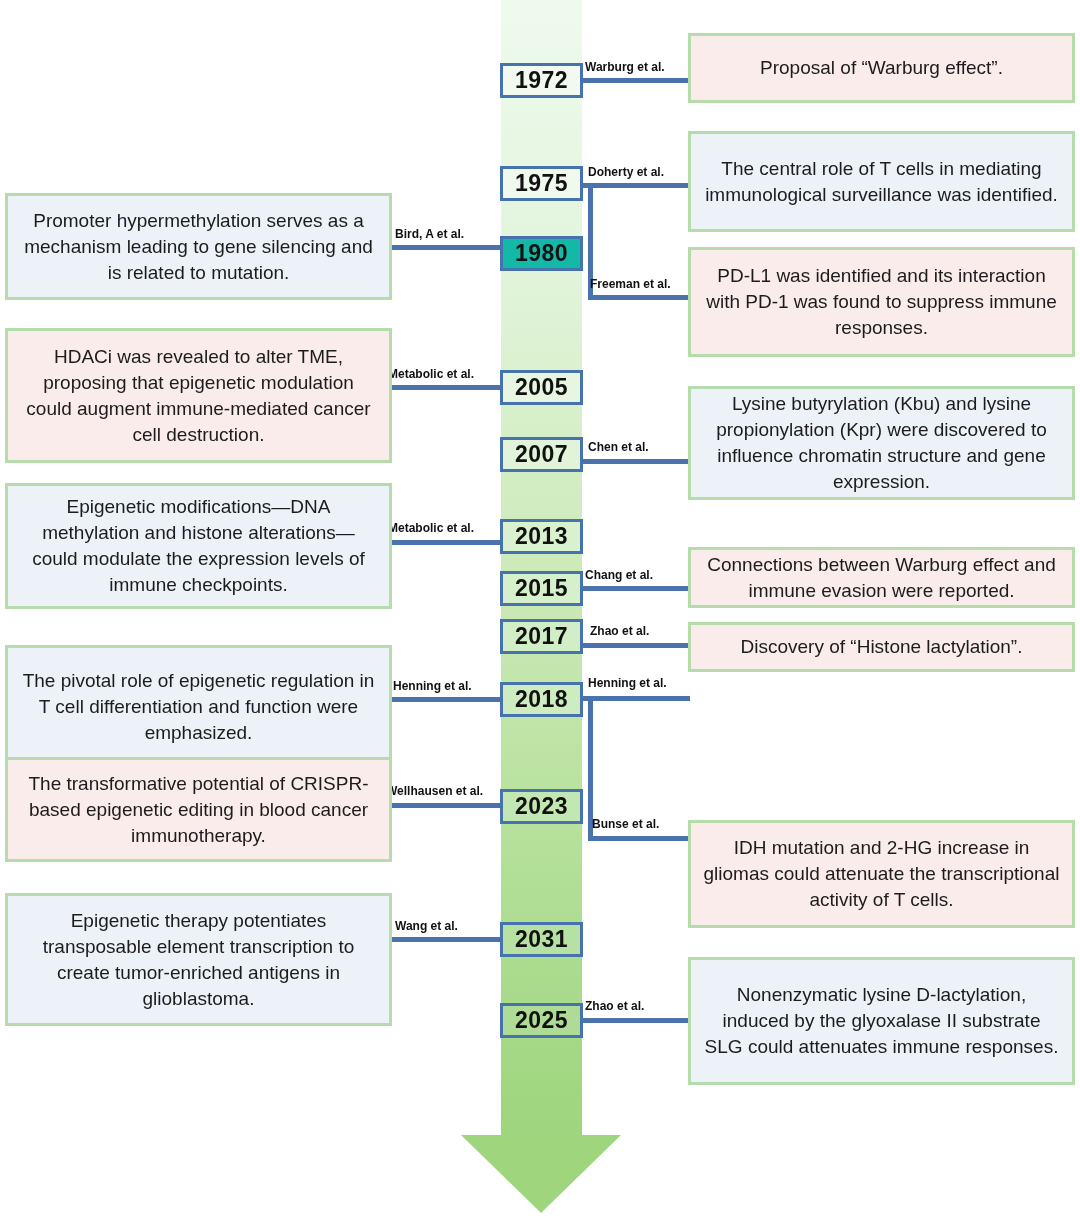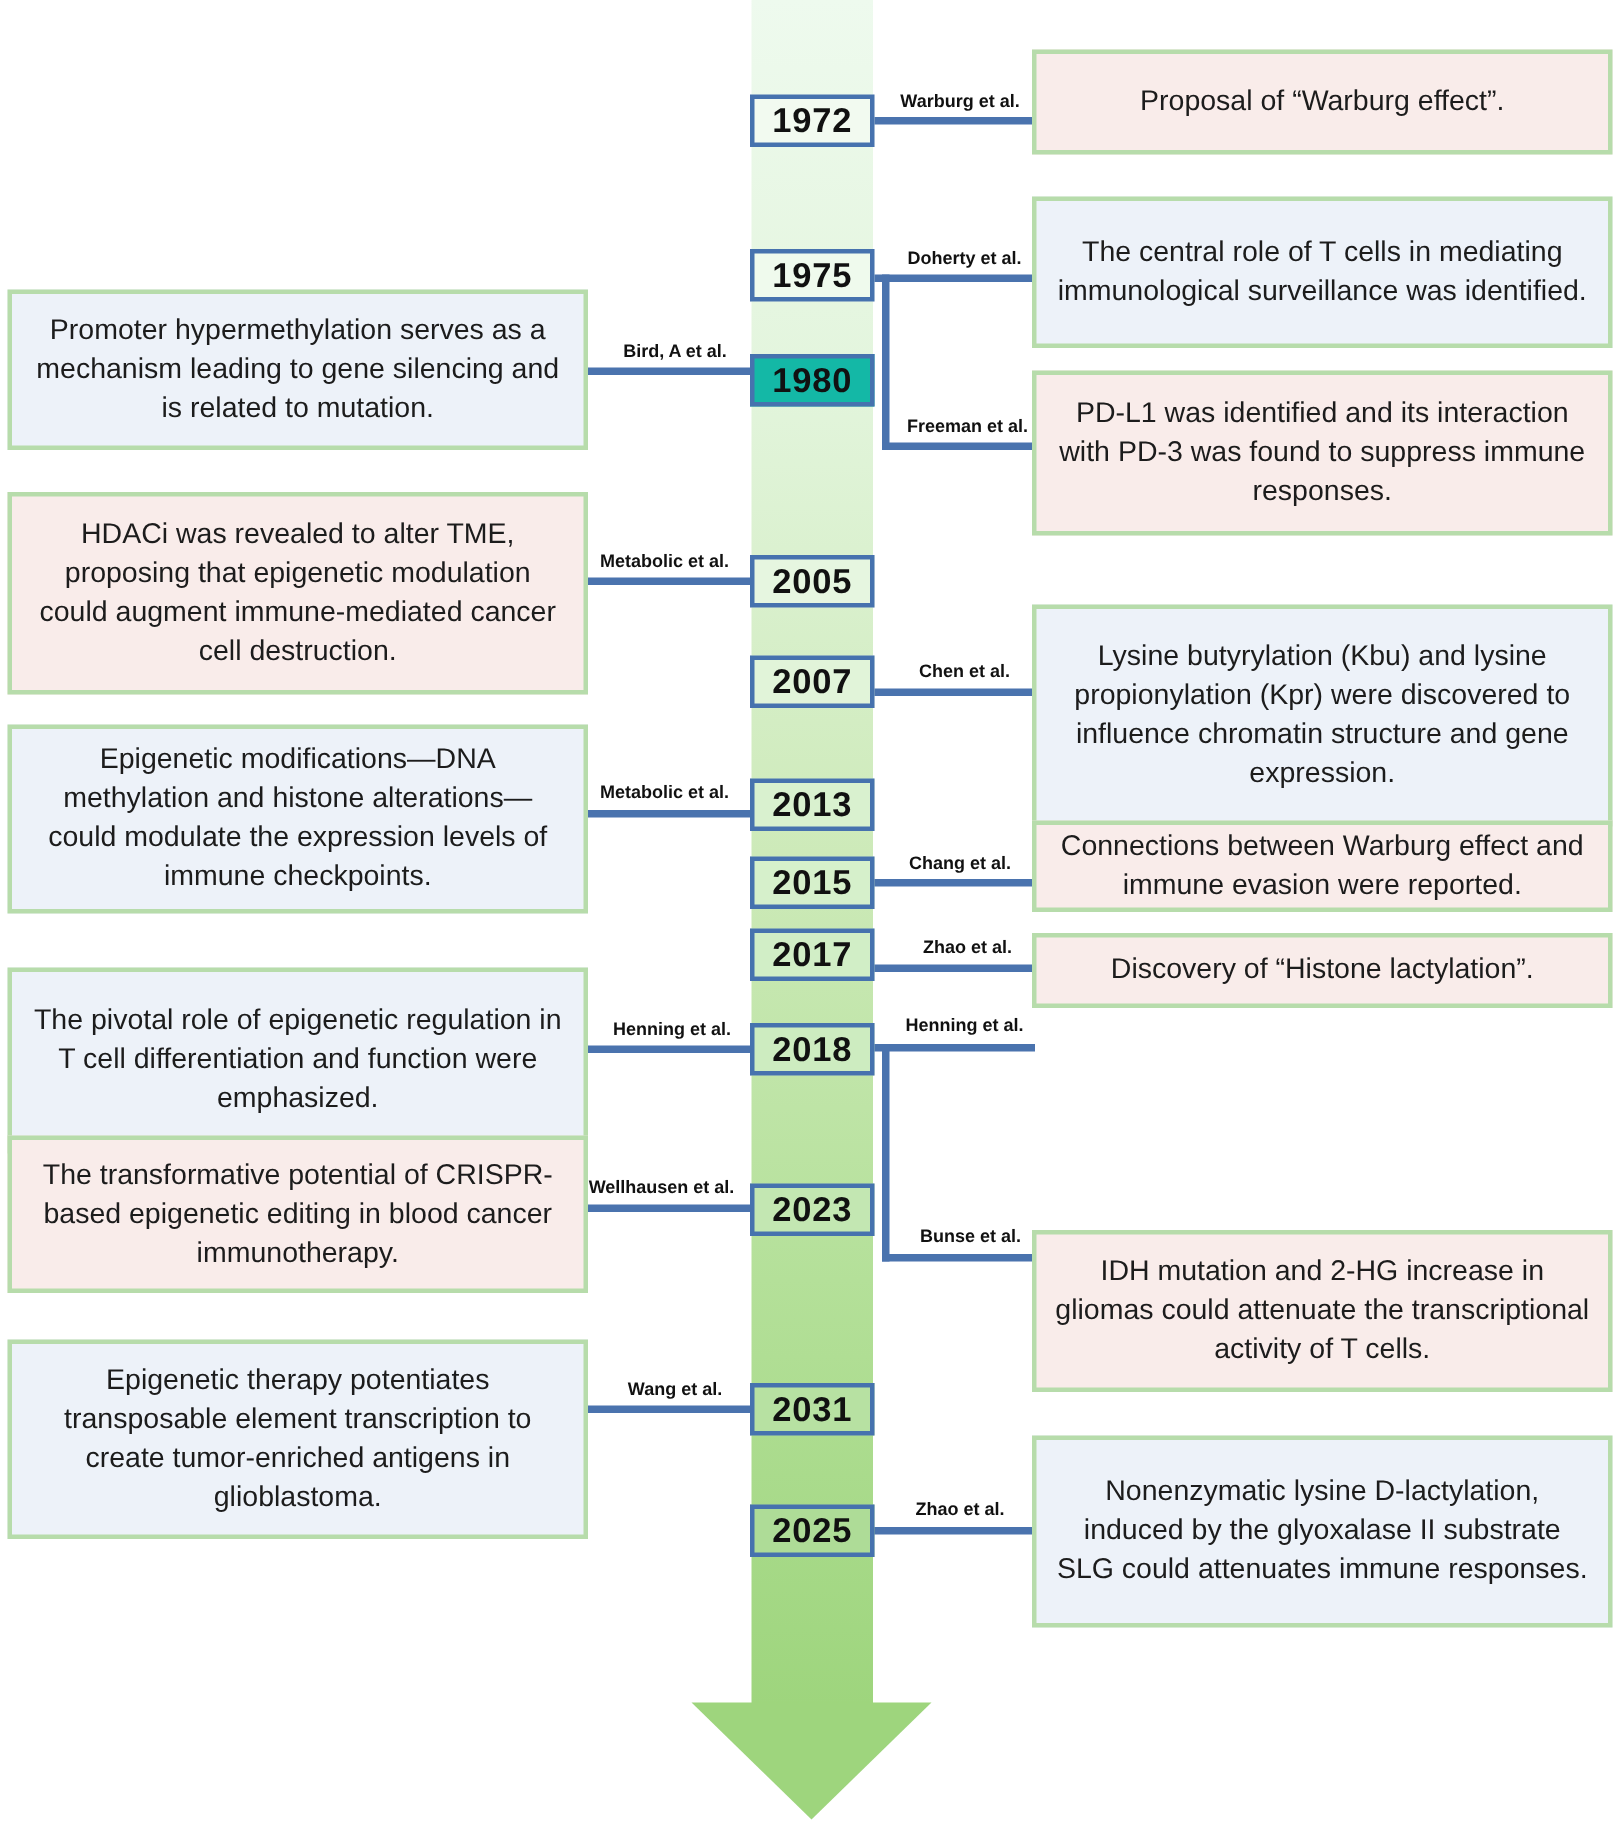--- a/index.html
+++ b/index.html
@@ -18,21 +18,21 @@
   }
   .yearbox{
     position:absolute;left:500px;width:77px;height:29px;
     border:3px solid #4672ae;
     display:flex;align-items:center;justify-content:center;
     font-weight:bold;font-size:23px;letter-spacing:0.5px;color:#111;
   }
   .hline{position:absolute;height:5px;background:#4a73ae;}
   .vline{position:absolute;width:5px;background:#4a73ae;}
   .author{
-    position:absolute;width:110px;text-align:center;
+    position:absolute;width:110px;
     font-size:12px;font-weight:bold;color:#111;white-space:nowrap;
   }
   .ebox{
     position:absolute;box-sizing:border-box;border:3px solid #b7dcab;
     display:flex;align-items:center;justify-content:center;text-align:center;
     font-size:19px;line-height:26px;padding:6px 12px;color:#1c1c1c;
   }
   .pink{background:#f9ecea;}
   .blue{background:#edf2f9;}
 </style>
@@ -94,20 +94,20 @@
 
   <div class="ebox blue" style="left:5px;top:193px;width:387px;height:107px">Promoter hypermethylation serves as a mechanism leading to gene silencing and is related to mutation.</div>
   <div class="ebox pink" style="left:5px;top:328px;width:387px;height:135px">HDACi was revealed to alter TME, proposing that epigenetic modulation could augment immune-mediated cancer cell destruction.</div>
   <div class="ebox blue" style="left:5px;top:483px;width:387px;height:126px">Epigenetic modifications—DNA methylation and histone alterations—could modulate the expression levels of immune checkpoints.</div>
   <div class="ebox blue" style="left:5px;top:645px;width:387px;height:124px">The pivotal role of epigenetic regulation in T cell differentiation and function were emphasized.</div>
   <div class="ebox pink" style="left:5px;top:757px;width:387px;height:105px">The transformative potential of CRISPR-based epigenetic editing in blood cancer immunotherapy.</div>
   <div class="ebox blue" style="left:5px;top:893px;width:387px;height:133px">Epigenetic therapy potentiates transposable element transcription to create tumor-enriched antigens in glioblastoma.</div>
 
   <div class="ebox pink" style="left:688px;top:33px;width:387px;height:70px">Proposal of “Warburg effect”.</div>
   <div class="ebox blue" style="left:688px;top:131px;width:387px;height:101px">The central role of T cells in mediating immunological surveillance was identified.</div>
-  <div class="ebox pink" style="left:688px;top:247px;width:387px;height:110px">PD-L1 was identified and its interaction with PD-3 was found to suppress immune responses.</div>
-  <div class="ebox blue" style="left:688px;top:403px;width:387px;height:148px">Lysine butyrylation (Kbu) and lysine propionylation (Kpr) were discovered to influence chromatin structure and gene expression.</div>
+  <div class="ebox pink" style="left:688px;top:247px;width:387px;height:110px">PD-L1 was identified and its interaction with PD-1 was found to suppress immune responses.</div>
+  <div class="ebox blue" style="left:688px;top:386px;width:387px;height:114px">Lysine butyrylation (Kbu) and lysine propionylation (Kpr) were discovered to influence chromatin structure and gene expression.</div>
   <div class="ebox pink" style="left:688px;top:547px;width:387px;height:61px">Connections between Warburg effect and immune evasion were reported.</div>
   <div class="ebox pink" style="left:688px;top:622px;width:387px;height:50px">Discovery of “Histone lactylation”.</div>
   <div class="ebox pink" style="left:688px;top:820px;width:387px;height:108px">IDH mutation and 2-HG increase in gliomas could attenuate the transcriptional activity of T cells.</div>
   <div class="ebox blue" style="left:688px;top:957px;width:387px;height:128px">Nonenzymatic lysine D-lactylation, induced by the glyoxalase II substrate SLG could attenuates immune responses.</div>
 
 </div>
 
 </body></html>

